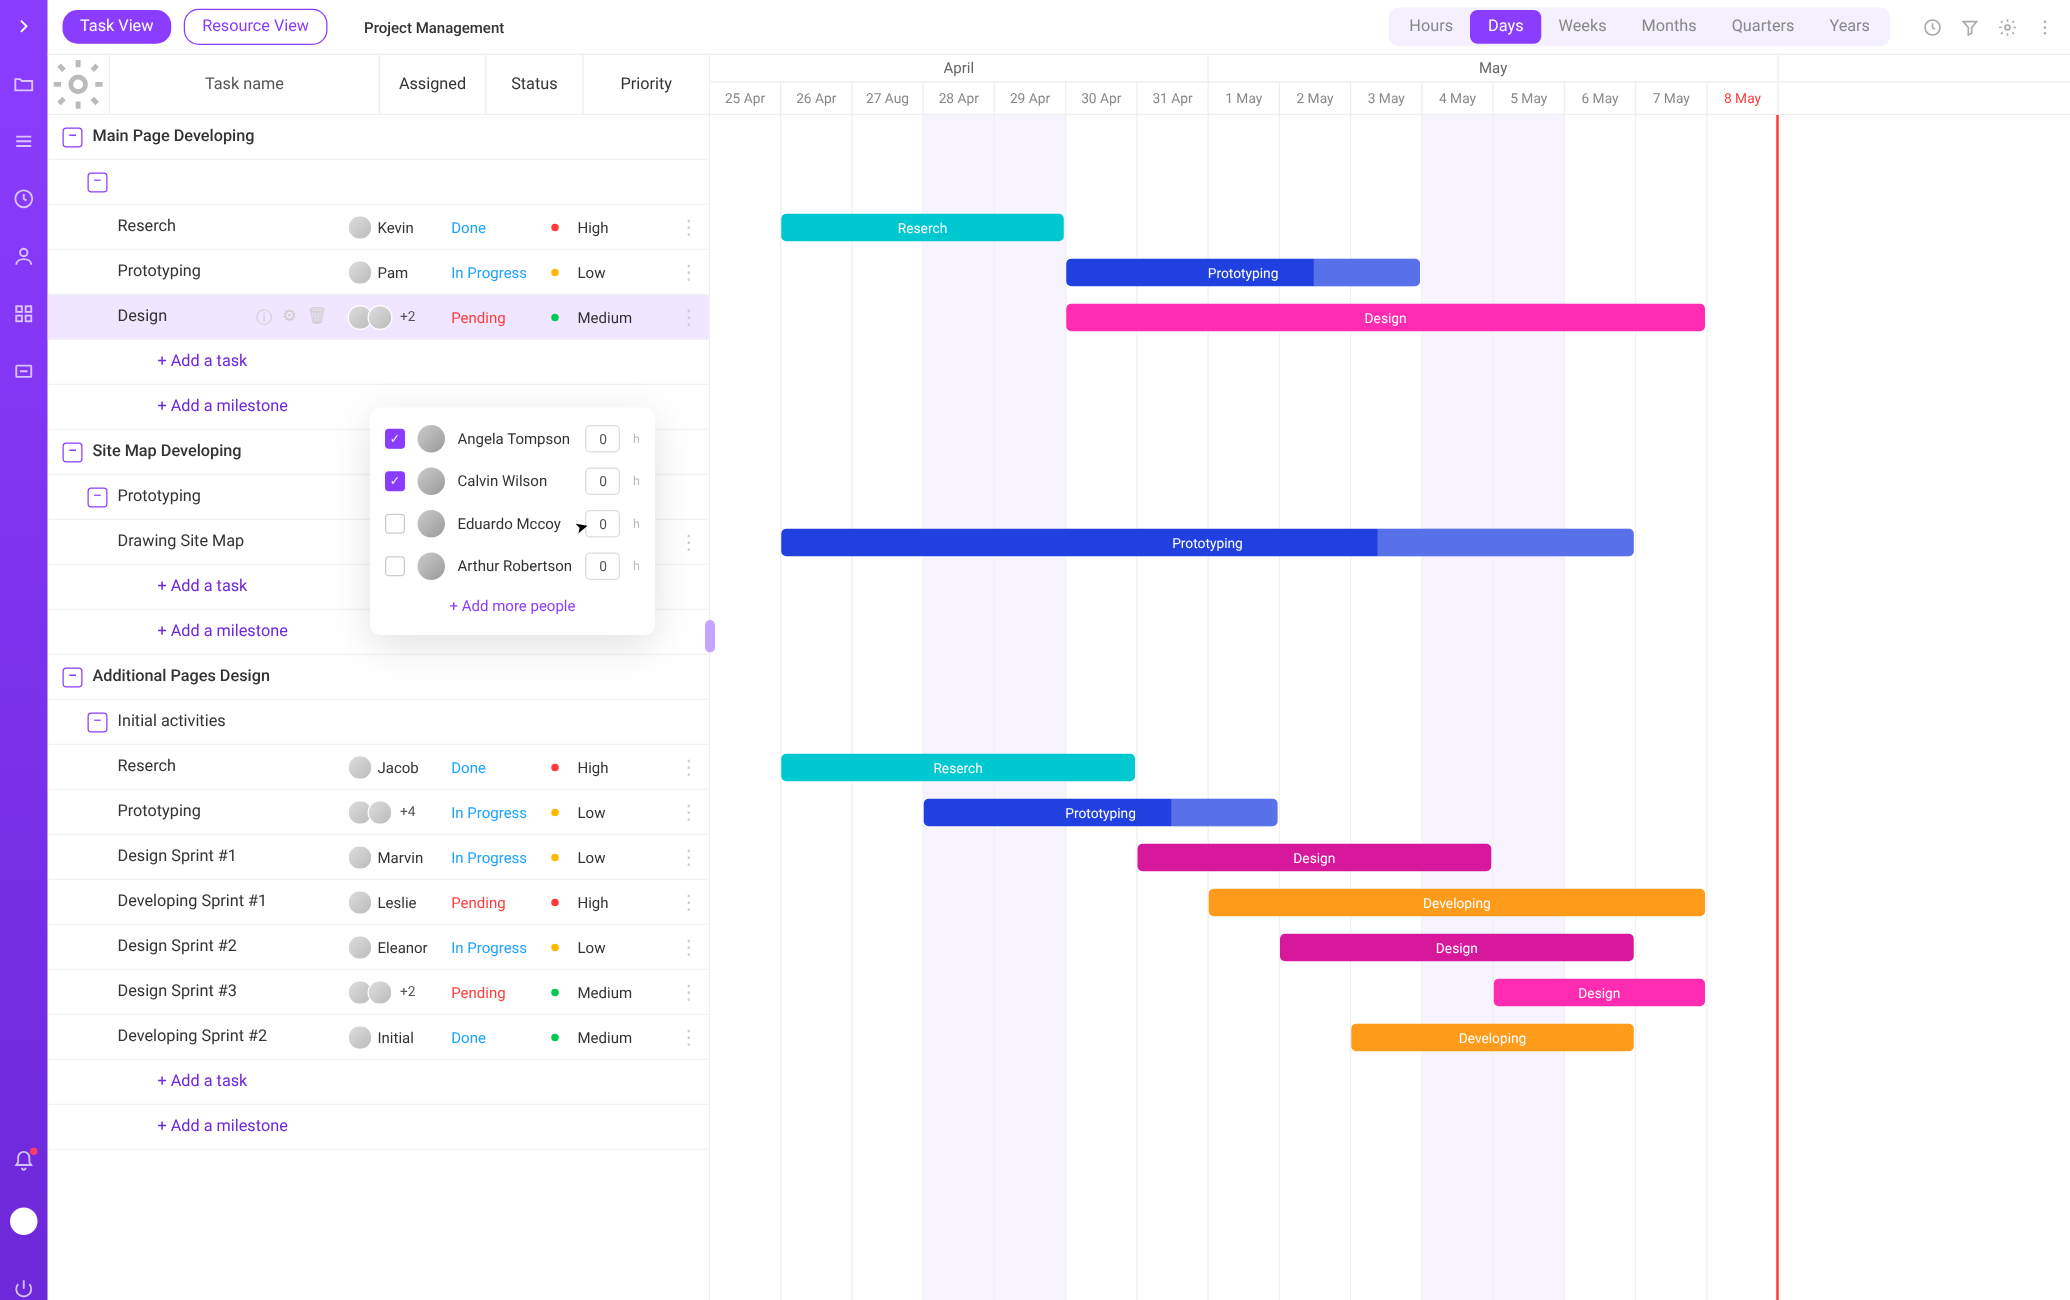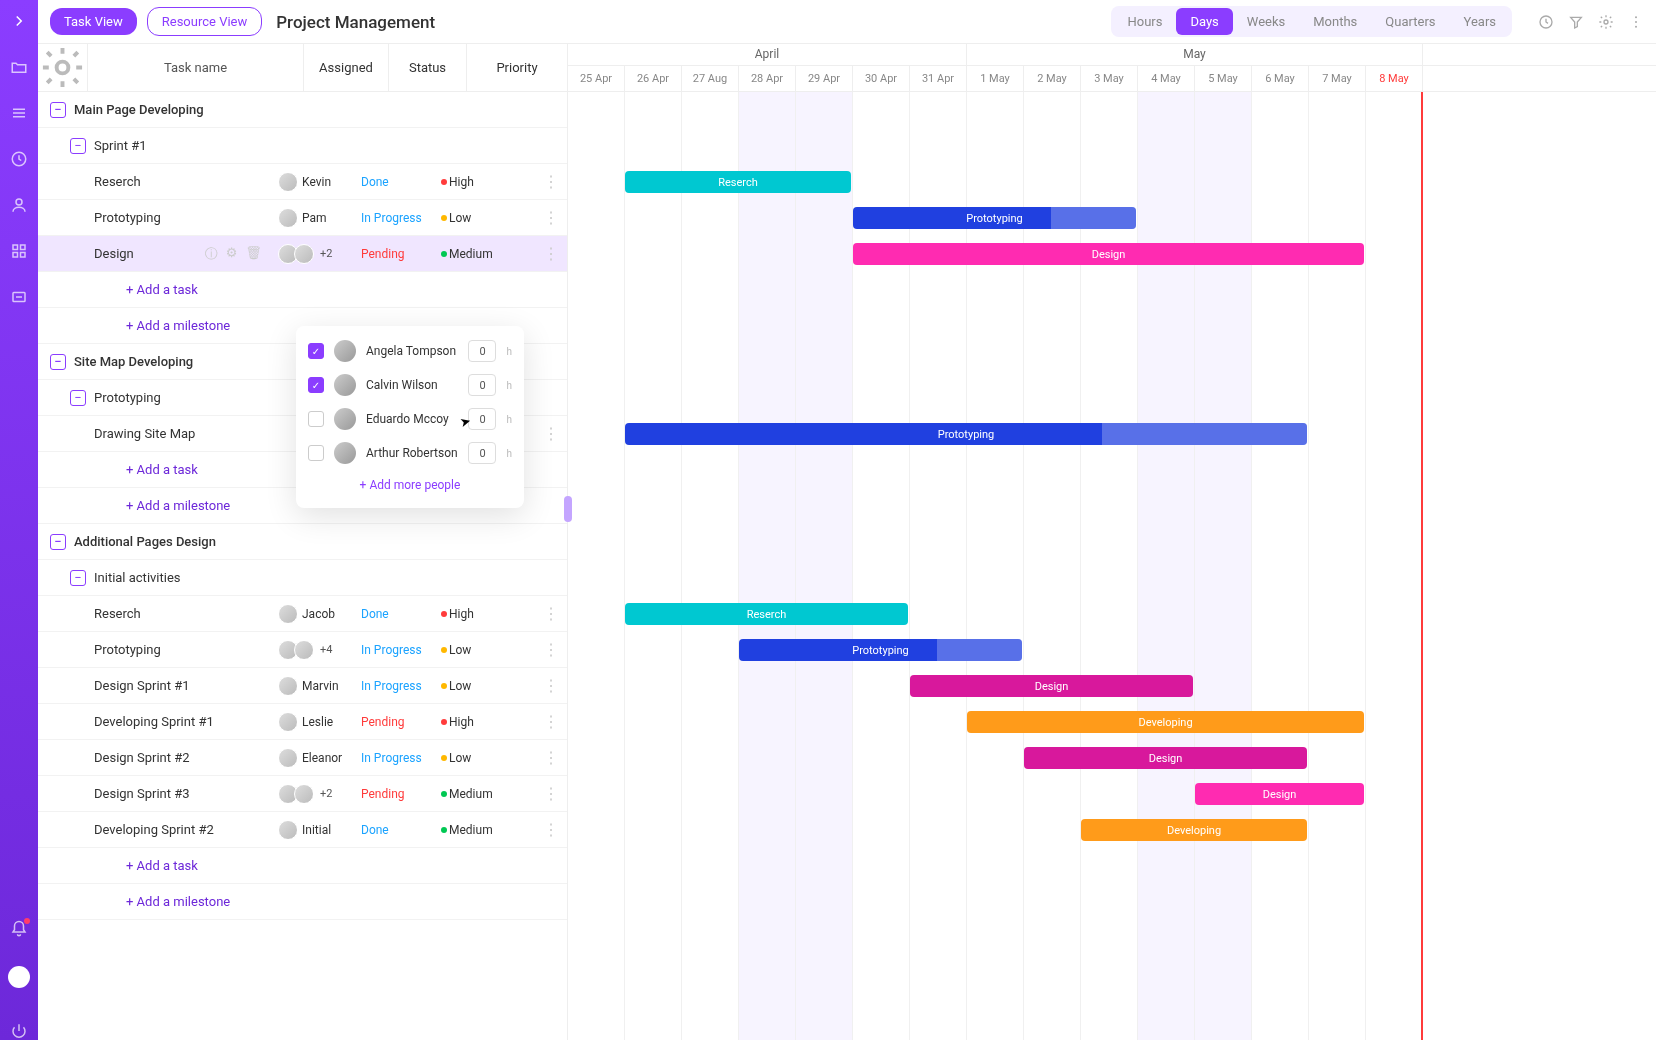--- a/index.html
+++ b/index.html
@@ -8,21 +8,21 @@
 .sidenav{width:38px;background:linear-gradient(180deg,#8b3dff 0%,#6d28d9 100%);display:flex;flex-direction:column;align-items:center;padding-top:12px;gap:28px}
 .sidenav .ico{width:18px;height:18px;display:flex;align-items:center;justify-content:center;color:rgba(255,255,255,.7);cursor:pointer}
 .sidenav .ico.active{color:#fff}
 .sidenav .spacer{flex:1}
 .sidenav .avatar-me{width:22px;height:22px;border-radius:50%;background:#fff;margin-bottom:6px}
 .main{flex:1;display:flex;flex-direction:column}
 .topbar{height:44px;display:flex;align-items:center;padding:0 12px;gap:10px;border-bottom:1px solid #eee}
 .btn{padding:6px 14px;border-radius:12px;border:none;font-size:13px;cursor:pointer}
 .btn-primary{background:#8b3dff;color:#fff}
 .btn-outline{background:#fff;border:1px solid #8b3dff;color:#8b3dff}
-.title{font-size:17px;font-weight:500;margin-left:4px}
+.title{font-size:12px;font-weight:500;margin-left:19px}
 .topbar .flex{flex:1}
 .zoom{display:flex;background:#f4f0ff;border-radius:8px;padding:2px}
 .zoom .zbtn{padding:6px 14px;border-radius:6px;color:#888;font-size:13px;cursor:pointer}
 .zoom .zbtn.active{background:#8b3dff;color:#fff}
 .top-icons{display:flex;gap:14px;margin-left:16px;color:#aaa}
 .top-icons .ti{width:16px;height:16px;cursor:pointer}
 .grid{flex:1;display:flex;position:relative;overflow:hidden}
 .left{width:530px;border-right:1px solid #eee;display:flex;flex-direction:column}
 .left-head{height:48px;display:flex;border-bottom:1px solid #eee;align-items:center}
 .gear-col{width:50px;display:flex;align-items:center;justify-content:center;color:#bbb;border-right:1px solid #eee;height:100%}
@@ -41,21 +41,21 @@
 .tname{flex:1;font-size:13px}
 .assigned{width:85px;display:flex;align-items:center;gap:4px;padding-left:6px}
 .av{width:20px;height:20px;border-radius:50%;background:linear-gradient(135deg,#ddd,#bbb);border:1.5px solid #fff}
 .av.a2{margin-left:-8px}
 .aplus{font-size:11px;color:#555;margin-left:2px}
 .aname{font-size:12px;color:#333}
 .status{width:78px;font-size:12px;padding-left:4px}
 .st-done{color:#1ba3ff}
 .st-prog{color:#1ba3ff}
 .st-pend{color:#ff3b3b}
-.priority{width:100px;font-size:12px;display:flex;align-items:center;gap:2px;padding-left:6px}
+.priority{width:100px;font-size:12px;display:flex;align-items:center;gap:15px;padding-left:6px}
 .dot{width:6px;height:6px;border-radius:50%}
 .d-high{background:#ff3b3b}
 .d-low{background:#ffb800}
 .d-med{background:#00c853}
 .more{color:#ccc;font-size:16px;padding:0 8px;cursor:pointer}
 .row-icons{display:flex;gap:8px;color:#ccc;margin-right:10px}
 .row-icons span{cursor:pointer}
 .right{flex:1;display:flex;flex-direction:column;position:relative}
 .timeline-head{height:48px;display:flex;flex-direction:column;border-bottom:1px solid #eee}
 .months{height:22px;display:flex;border-bottom:1px solid #eee}
@@ -204,21 +204,20 @@
           <div class="col-status">Status</div>
           <div class="col-priority">Priority</div>
         </div>
         <div class="rows" id="rows">
             <div class="row group">
               <div class="collapse">−</div>
               <div class="tname">Main Page Developing</div>
             </div>
             <div class="row sub">
               <div class="collapse">−</div>
-              <div class="tname">Sprint #1</div>
             </div>
             <div class="row task">
               <div class="tname">Reserch</div>
               <div class="assigned">
                 <div class="av"></div>
                 <span class="aname">Kevin</span>
               </div>
               <div class="status st-done">Done</div>
               <div class="priority">
                 <div class="dot d-high"></div>

